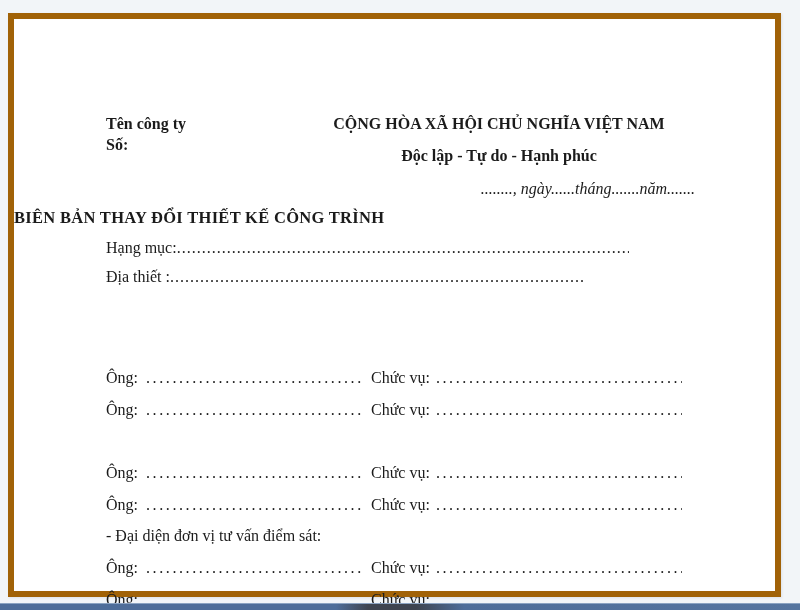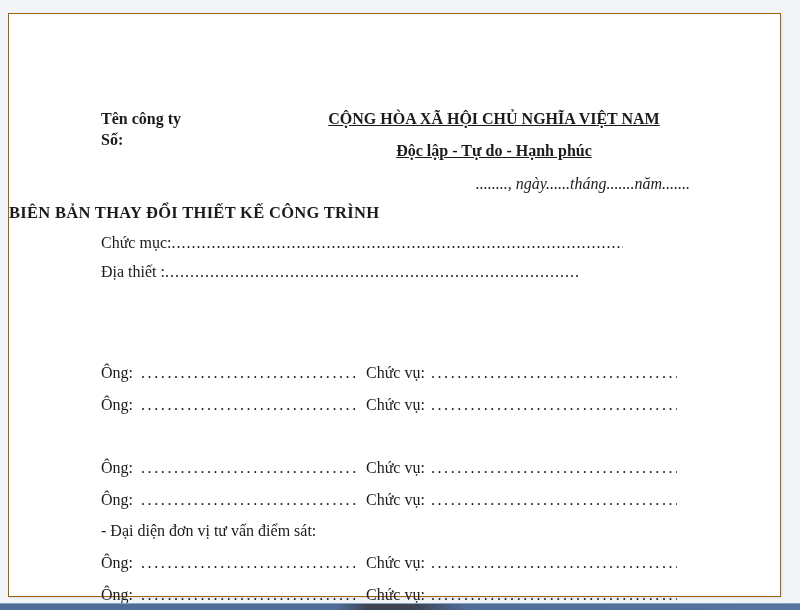--- a/index.html
+++ b/index.html
@@ -12,34 +12,33 @@
   .canvas {
     position: relative;
     width: 800px; height: 610px;
     background: #f2f5f8;
   }
   .page {
     position: absolute;
     left: 8px; top: 13px;
     width: 773px; height: 584px;
     background: #ffffff;
-    border: 1px solid #a16207;
+    border: 6px solid #a16207;
     box-shadow: 1px 1px 2px rgba(180,190,205,.35);
     color: #1b1b1b;
     font-size: 16px;
     line-height: 20px;
   }
   .abs { position: absolute; white-space: nowrap; }
   .b { font-weight: bold; }
   .i { font-style: italic; }
   .lbl-col { left: 92px; }
   .motto-box {
     left: 289px; width: 392px;
     text-align: center;
-    text-decoration: underline;
   }
   .date-box {
     left: 289px; width: 392px;
     text-align: right;
   }
   .title-row {
     left: 0; width: 773px;
     font-size: 16.5px;
     letter-spacing: 0.3px;
   }
@@ -86,21 +85,21 @@
     <div class="abs b lbl-col" style="top:95px">Tên công ty</div>
     <div class="abs b lbl-col" style="top:116px">Số:</div>
 
     <div class="abs b motto-box" style="top:95px">CỘNG HÒA XÃ HỘI CHỦ NGHĨA VIỆT NAM</div>
     <div class="abs b motto-box" style="top:127px">Độc lập - Tự do - Hạnh phúc</div>
     <div class="abs i date-box" style="top:160px">........, ngày......tháng.......năm.......</div>
 
     <div class="abs b title-row" style="top:189px">BIÊN BẢN THAY ĐỔI THIẾT KẾ CÔNG TRÌNH</div>
 
     <div class="abs field-row" style="top:219px">
-      <span>Chức mục:</span>
+      <span>Hạng mục:</span>
       <span class="dots-tight w-item">........................................................................................................................................................................</span>
     </div>
     <div class="abs field-row" style="top:248px">
       <span>Địa thiết :</span>
       <span class="dots-tight w-loc">........................................................................................................................................................................</span>
     </div>
 
 
 
     <div class="abs person-row" style="top:349px">

